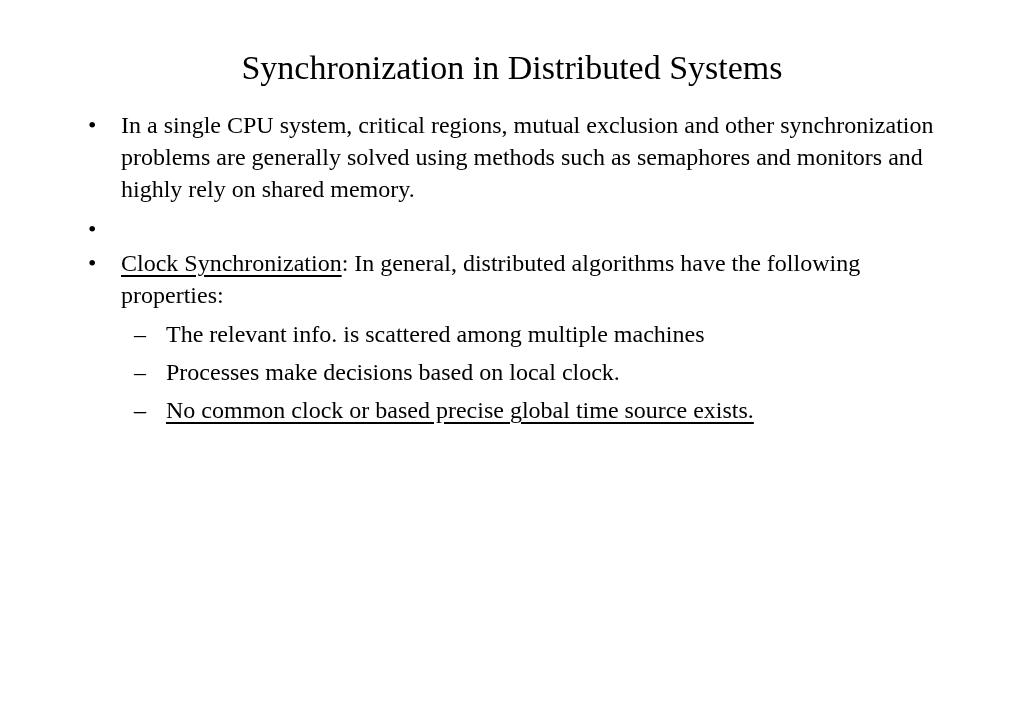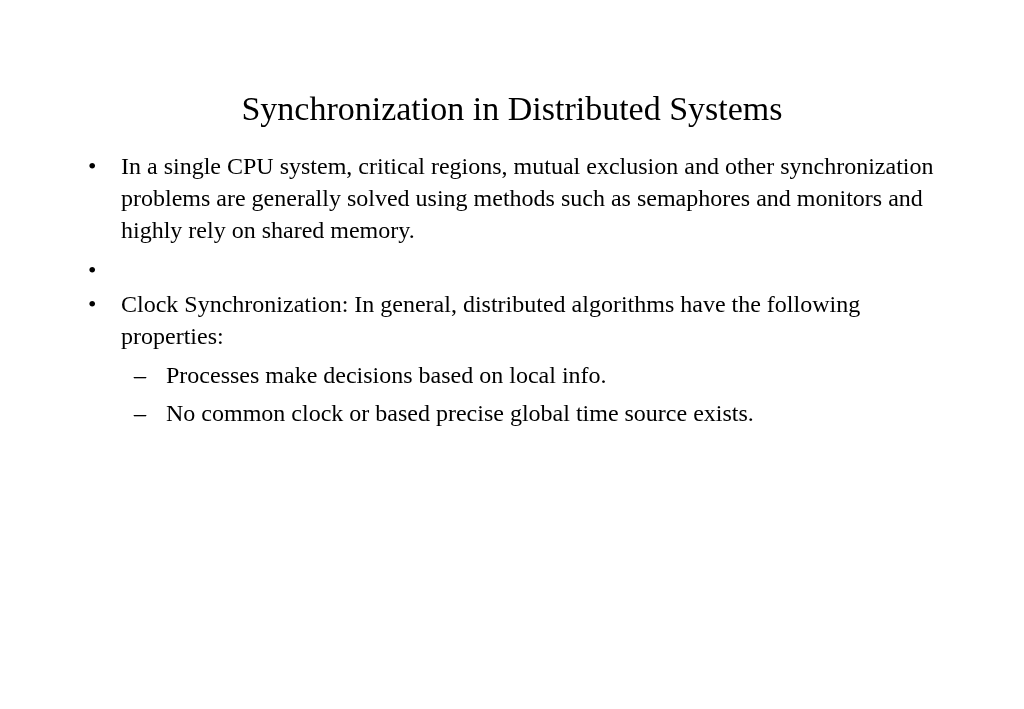--- a/index.html
+++ b/index.html
@@ -10,21 +10,21 @@
   .slide {
     position: relative;
     width: 1024px;
     height: 709px;
     background: #ffffff;
     color: #000000;
     font-family: "Liberation Serif", "DejaVu Serif", serif;
     overflow: hidden;
   }
   .title {
-    padding-top: 89px;
+    padding-top: 48px;
     font-size: 34px;
     line-height: 40px;
     text-align: center;
     white-space: nowrap;
   }
   .content {
     margin-top: 21px;
   }
   .bullet {
     position: relative;
@@ -52,20 +52,21 @@
   }
   .sub-bullet .marker {
     position: absolute;
     left: 134px;
     top: 0;
     line-height: 32px;
   }
   .sub-1 { margin-top: 7px; }
   .sub-2, .sub-3, .sub-4 { margin-top: 6px; }
   .u {
+    text-decoration: underline;
     text-decoration-thickness: 2px;
     text-underline-offset: 4px;
     margin-top: 48px;
   }
 </style>
 </head>
 <body>
 
 <div class="slide">
 
@@ -82,25 +83,26 @@
       <span class="marker">•</span>
     </div>
 
     <div class="bullet bullet-3">
       <span class="marker">•</span>
       <span class="btext"><span class="u">Clock Synchronization</span><span>: In general, distributed algorithms have the following properties:</span></span>
     </div>
 
     <div class="sub-bullet sub-1">
       <span class="marker">–</span>
+      <span>The relevant info. is scattered among multiple machines</span>
     </div>
 
     <div class="sub-bullet sub-2">
       <span class="marker">–</span>
-      <span>Processes make decisions based on local info.</span>
+      <span>Processes make decisions based on local clock.</span>
     </div>
 
     <div class="sub-bullet sub-3">
       <span class="marker">–</span>
     </div>
 
     <div class="sub-bullet sub-4">
       <span class="marker">–</span>
       <span class="u">No common clock or based precise global time source exists.</span>
     </div>

